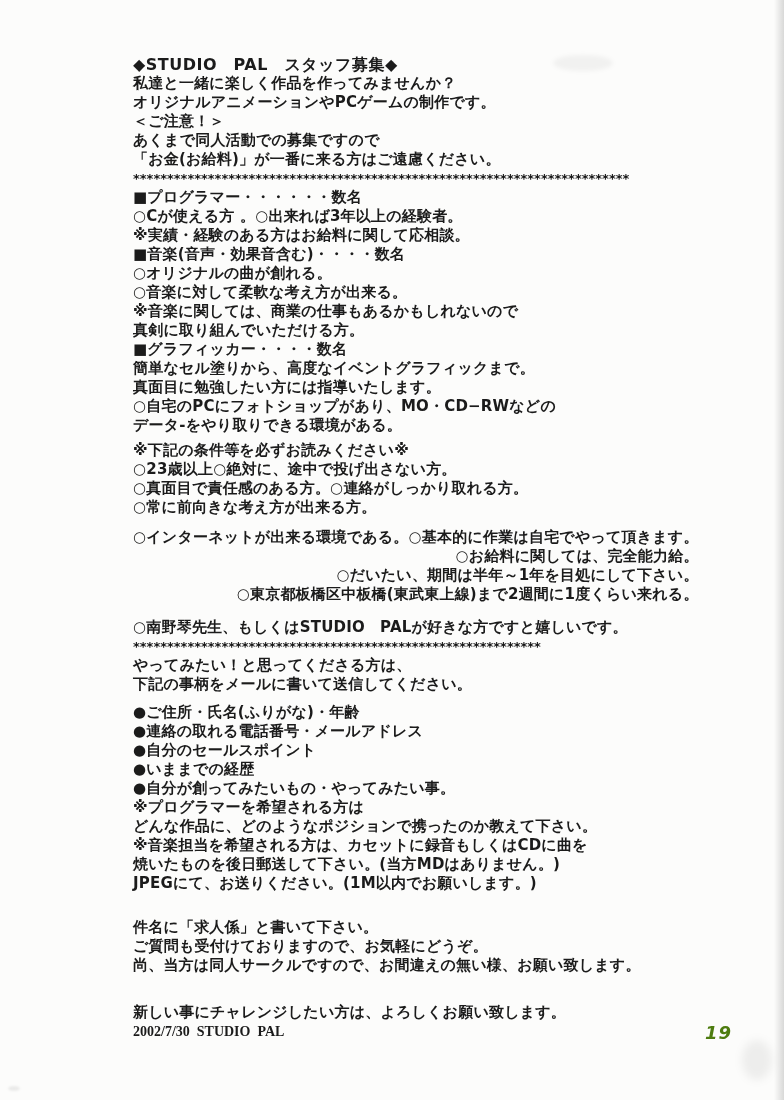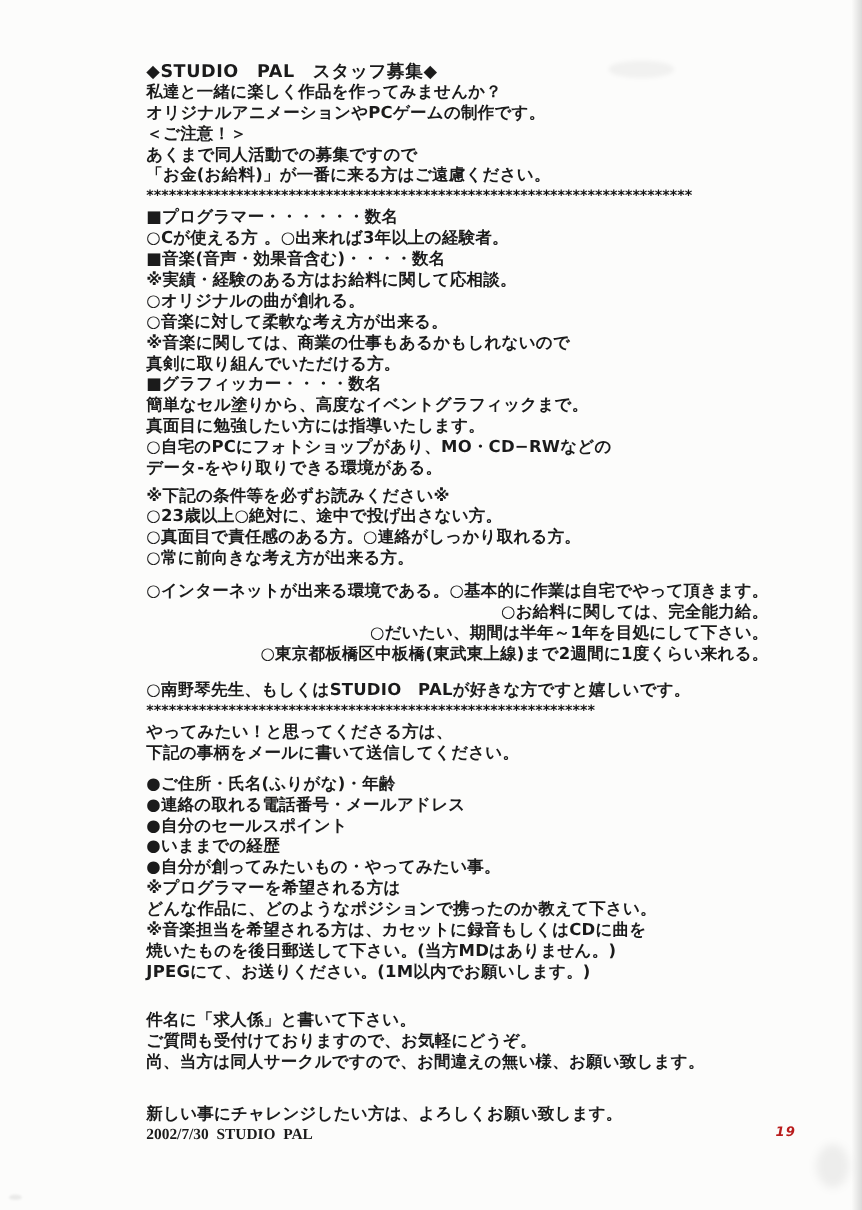--- a/index.html
+++ b/index.html
@@ -44,25 +44,25 @@
     font-size:14px;
     line-height:19px;
     font-weight:bold;
     white-space:pre;
     letter-spacing:0;
   }
   .pagenum{
     position:absolute;
     left:705px;
     top:1022px;
-    font-size:12px;
+    font-size:18px;
     font-weight:bold;
     font-style:italic;
     letter-spacing:1px;
-    color:#b91c1c;
+    color:#4d7c0f;
   }
   .shadow-right{
     position:absolute;
     top:0; right:0;
     width:10px; height:1100px;
     background:linear-gradient(to right, rgba(0,0,0,0), rgba(0,0,0,0.14));
   }
   .smudge-a{
     position:absolute;
     left:8px; top:1086px;
@@ -100,22 +100,22 @@
     <div class="ln">＜ご注意！＞</div>
     <div class="ln">あくまで同人活動での募集ですので</div>
     <div class="ln">「お金(お給料)」が一番に来る方はご遠慮ください。</div>
   </div>
 
   <div class="block sep" style="top:169px;">*************************************************************************</div>
 
   <div class="block" style="top:188px;">
     <div class="ln">■プログラマー・・・・・・数名</div>
     <div class="ln">○Cが使える方 。○出来れば3年以上の経験者。</div>
+    <div class="ln">※実績・経験のある方はお給料に関して応相談。</div>
     <div class="ln">■音楽(音声・効果音含む)・・・・数名</div>
-    <div class="ln">※実績・経験のある方はお給料に関して応相談。</div>
     <div class="ln">○オリジナルの曲が創れる。</div>
     <div class="ln">○音楽に対して柔軟な考え方が出来る。</div>
     <div class="ln">※音楽に関しては、商業の仕事もあるかもしれないので</div>
     <div class="ln">真剣に取り組んでいただける方。</div>
     <div class="ln">■グラフィッカー・・・・数名</div>
     <div class="ln">簡単なセル塗りから、高度なイベントグラフィックまで。</div>
     <div class="ln">真面目に勉強したい方には指導いたします。</div>
     <div class="ln">○自宅のPCにフォトショップがあり、MO・CD−RWなどの</div>
     <div class="ln">データ-をやり取りできる環境がある。</div>
   </div>

